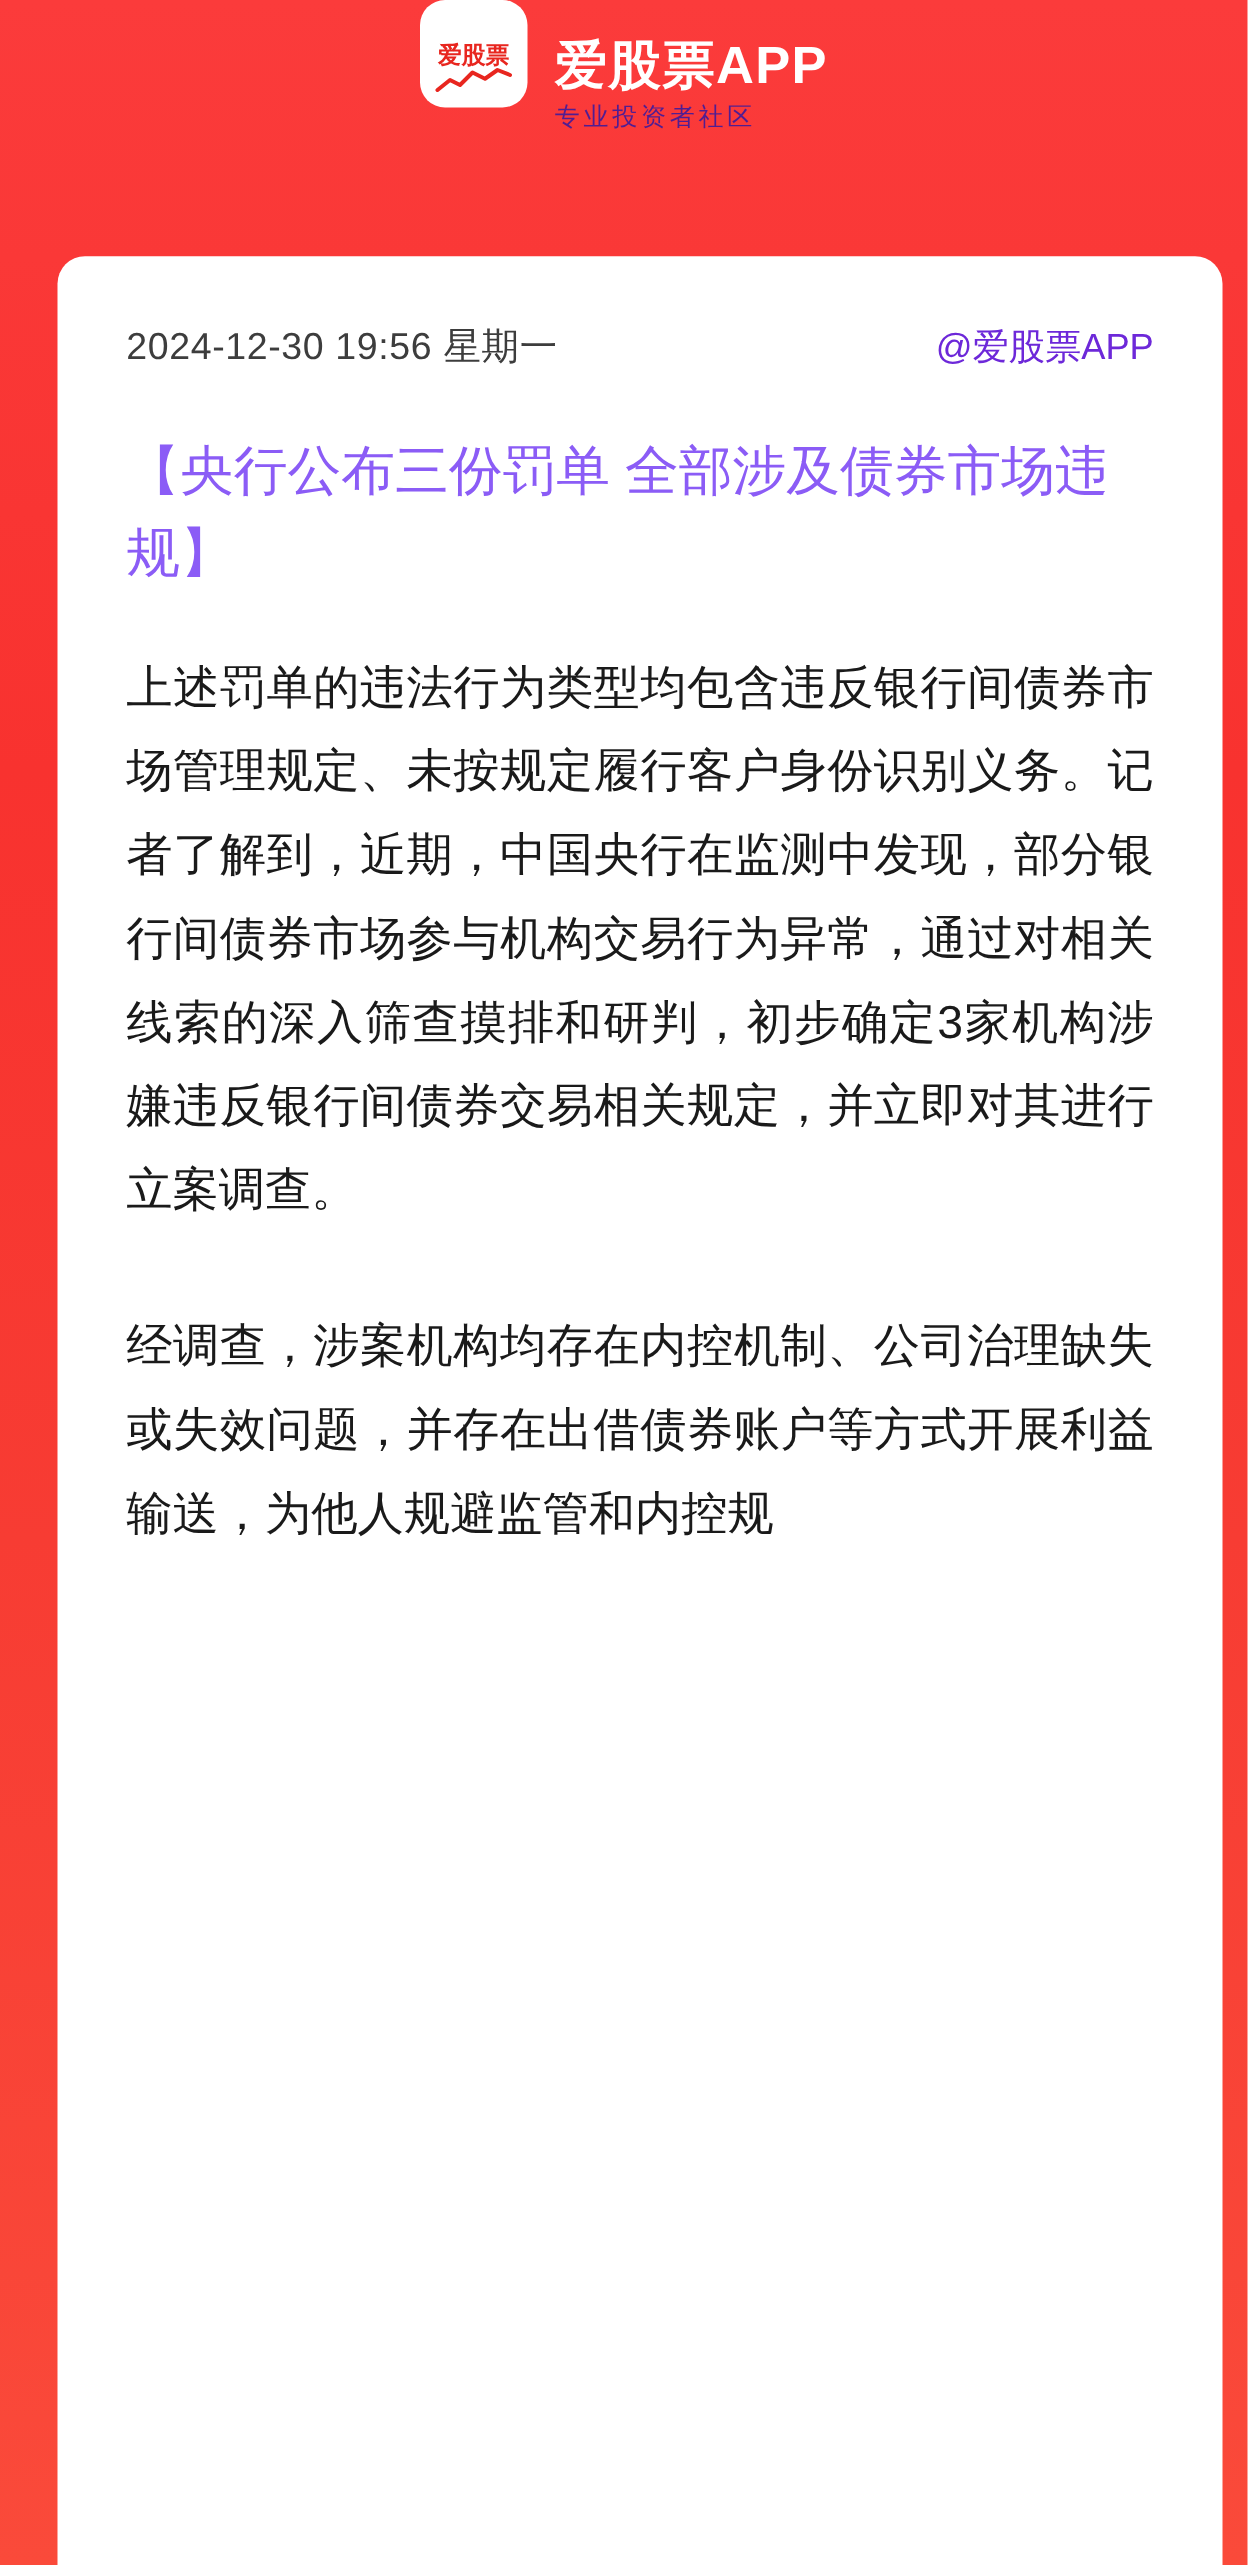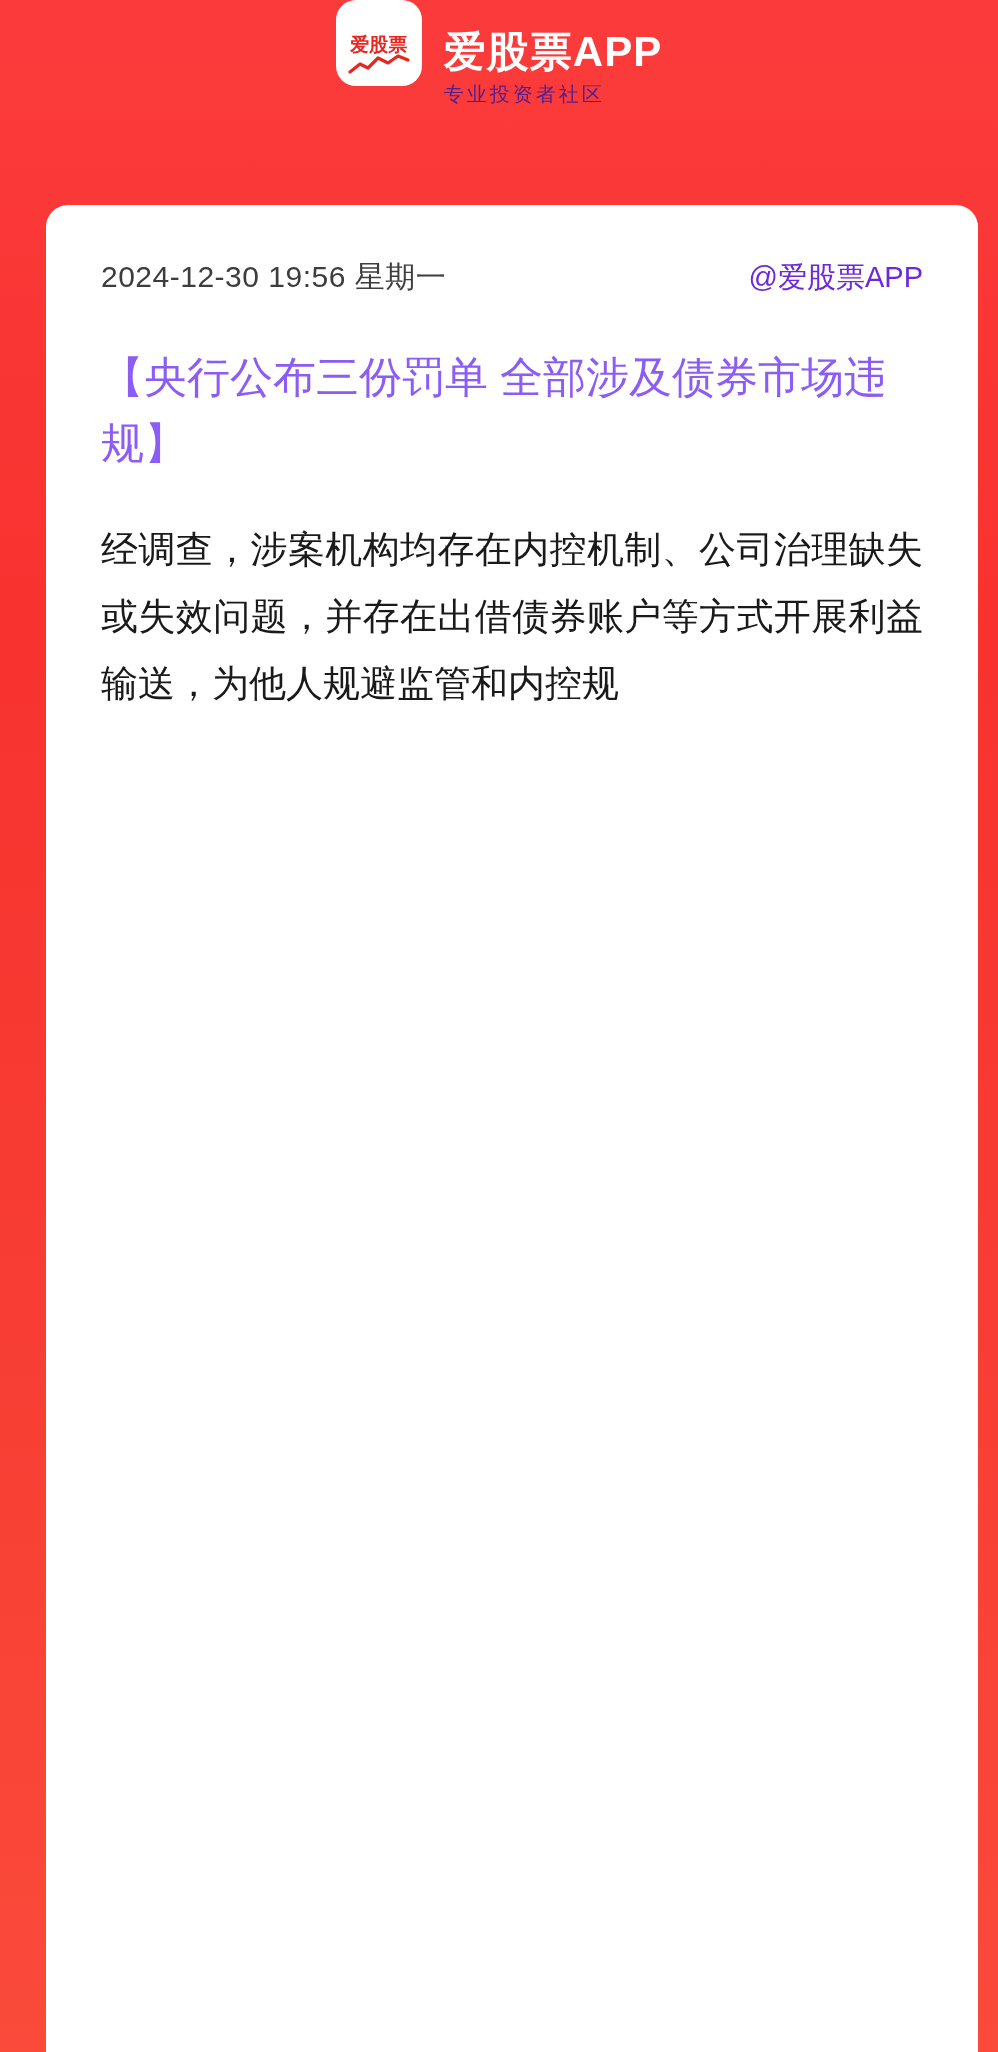--- a/index.html
+++ b/index.html
@@ -130,15 +130,16 @@
 
 <div class="card">
   <div class="meta-row">
     <div class="meta-date">2024-12-30 19:56 星期一</div>
     <div class="meta-handle">@爱股票APP</div>
   </div>
 
   <h1 class="article-title">【央行公布三份罚单 全部涉及债券市场违规】</h1>
 
   <div class="article-body">
+    <p>上述罚单的违法行为类型均包含违反银行间债券市场管理规定、未按规定履行客户身份识别义务。记者了解到，近期，中国央行在监测中发现，部分银行间债券市场参与机构交易行为异常，通过对相关线索的深入筛查摸排和研判，初步确定3家机构涉嫌违反银行间债券交易相关规定，并立即对其进行立案调查。</p>
     <p>经调查，涉案机构均存在内控机制、公司治理缺失或失效问题，并存在出借债券账户等方式开展利益输送，为他人规避监管和内控规</p>
   </div>
 </div>
 
 </body></html>

